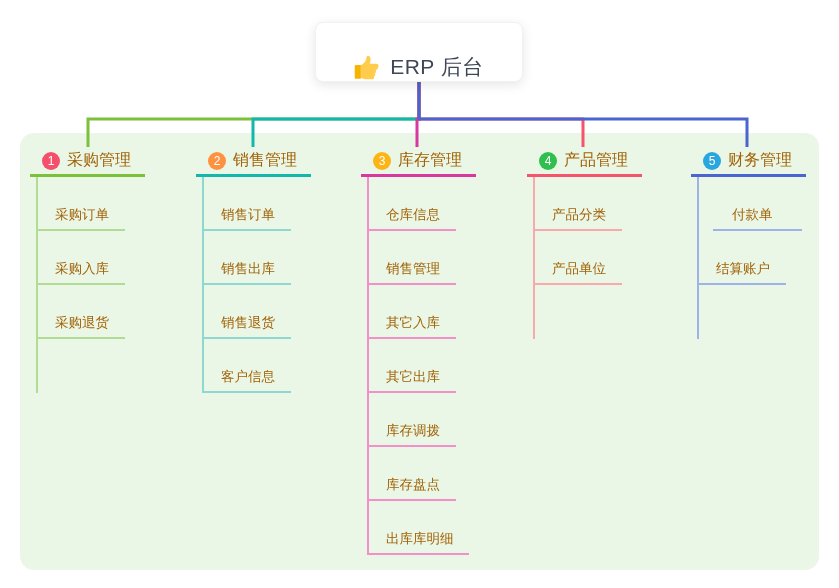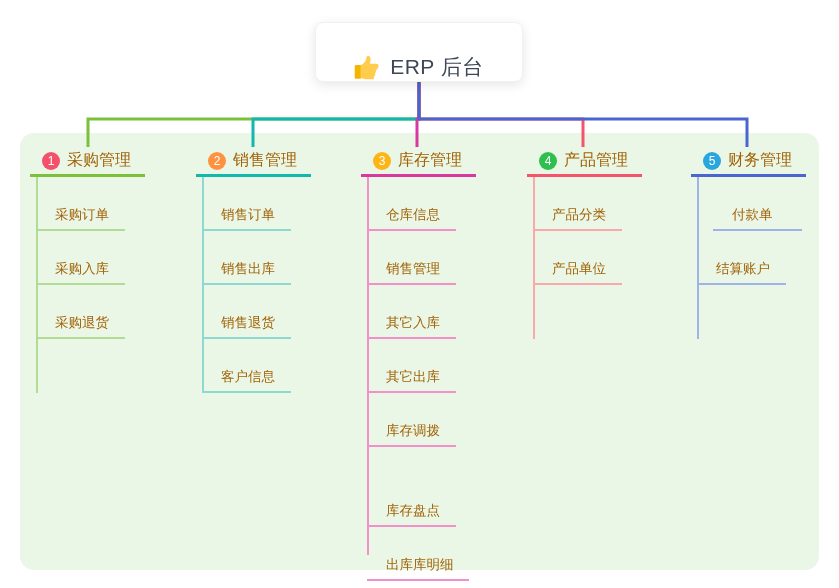--- a/index.html
+++ b/index.html
@@ -196,21 +196,21 @@
           </div>
           <div class="child" style="border-bottom-color: rgb(242, 144, 201);">
             <span class="child-label">其它入库</span>
           </div>
           <div class="child" style="border-bottom-color: rgb(242, 144, 201);">
             <span class="child-label">其它出库</span>
           </div>
           <div class="child" style="border-bottom-color: rgb(242, 144, 201);">
             <span class="child-label">库存调拨</span>
           </div>
-          <div class="child" style="border-bottom-color: rgb(242, 144, 201); margin-top: 26px;">
+          <div class="child" style="border-bottom-color: rgb(242, 144, 201);">
             <span class="child-label">库存盘点</span>
           </div>
           <div class="child" style="border-bottom-color: rgb(242, 144, 201); align-items: flex-end;">
             <span class="child-label">出库库明细</span>
           </div>
         </div>
       </div>
       <div class="branch" style="left: 527px;">
         <div class="branch-header" style="border-bottom-color: rgb(244, 84, 108);">
           <span class="badge" style="background: rgb(47, 191, 79);">4</span>

